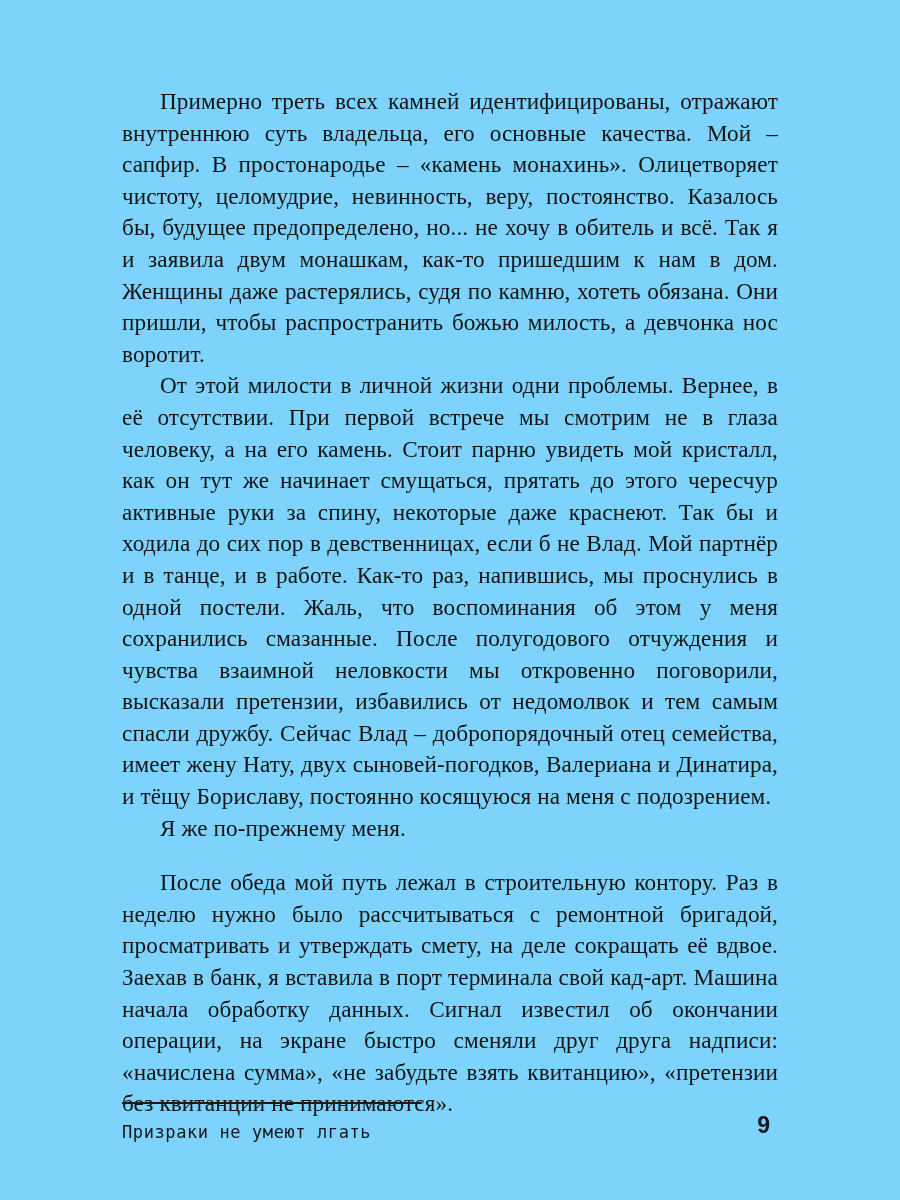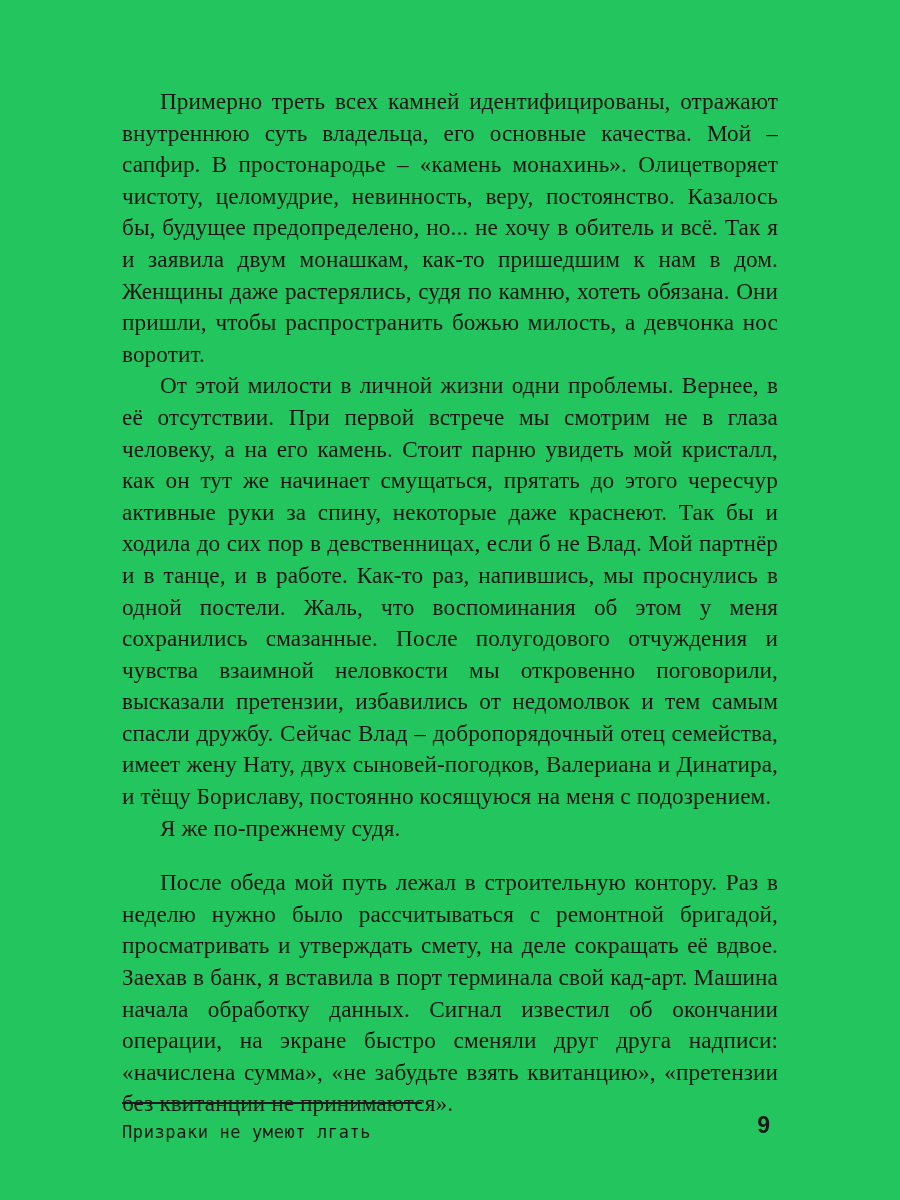--- a/index.html
+++ b/index.html
@@ -11,21 +11,21 @@
     height: 1200px;
     background: #f4f2ee;
     font-family: "Liberation Serif", serif;
     color: #1b1b1b;
     overflow: hidden;
   }
   .page {
     position: relative;
     width: 900px;
     height: 1200px;
-    background: #22c55e;
+    background: #7dd3fc;
     box-sizing: border-box;
   }
   .text-column {
     position: absolute;
     left: 122px;
     top: 86px;
     width: 656px;
   }
   p.para {
     margin: 0;
@@ -77,21 +77,21 @@
   }
 </style>
 </head>
 <body>
 
 <div class="page">
 
   <div class="text-column">
     <p class="para">Примерно треть всех камней идентифицированы, отражают внутреннюю суть владельца, его основные качества. Мой – сапфир. В простонародье – «камень монахинь». Олицетворяет чистоту, целомудрие, невинность, веру, постоянство. Казалось бы, будущее предопределено, но... не хочу в обитель и всё. Так я и заявила двум монашкам, как-то пришедшим к нам в дом. Женщины даже растерялись, судя по камню, хотеть обязана. Они пришли, чтобы распространить божью милость, а девчонка нос воротит.</p>
     <p class="para">От этой милости в личной жизни одни проблемы. Вернее, в её отсутствии. При первой встрече мы смотрим не в глаза человеку, а на его камень. Стоит парню увидеть мой кристалл, как он тут же начинает смущаться, прятать до этого чересчур активные руки за спину, некоторые даже краснеют. Так бы и ходила до сих пор в девственницах, если б не Влад. Мой партнёр и в танце, и в работе. Как-то раз, напившись, мы проснулись в одной постели. Жаль, что воспоминания об этом у меня сохранились смазанные. После полугодового отчуждения и чувства взаимной неловкости мы откровенно поговорили, высказали претензии, избавились от недомолвок и тем самым спасли дружбу. Сейчас Влад – добропорядочный отец семейства, имеет жену Нату, двух сыновей-погодков, Валериана и Динатира, и тёщу Бориславу, постоянно косящуюся на меня с подозрением.</p>
-    <p class="para">Я же по-прежнему судя.</p>
+    <p class="para">Я же по-прежнему меня.</p>
     <p class="para gap-before">После обеда мой путь лежал в строительную контору. Раз в неделю нужно было рассчитываться с ремонтной бригадой, просматривать и утверждать смету, на деле сокращать её вдвое. Заехав в банк, я вставила в порт терминала свой кад-арт. Машина начала обработку данных. Сигнал известил об окончании операции, на экране быстро сменяли друг друга надписи: «начислена сумма», «не забудьте взять квитанцию», «претензии без квитанции не принимаются».</p>
   </div>
 
   <div class="footer">
     <div class="footer-rule"></div>
     <div class="footer-title">Призраки не умеют лгать</div>
     <div class="footer-pageno">9</div>
   </div>
 
 </div>

